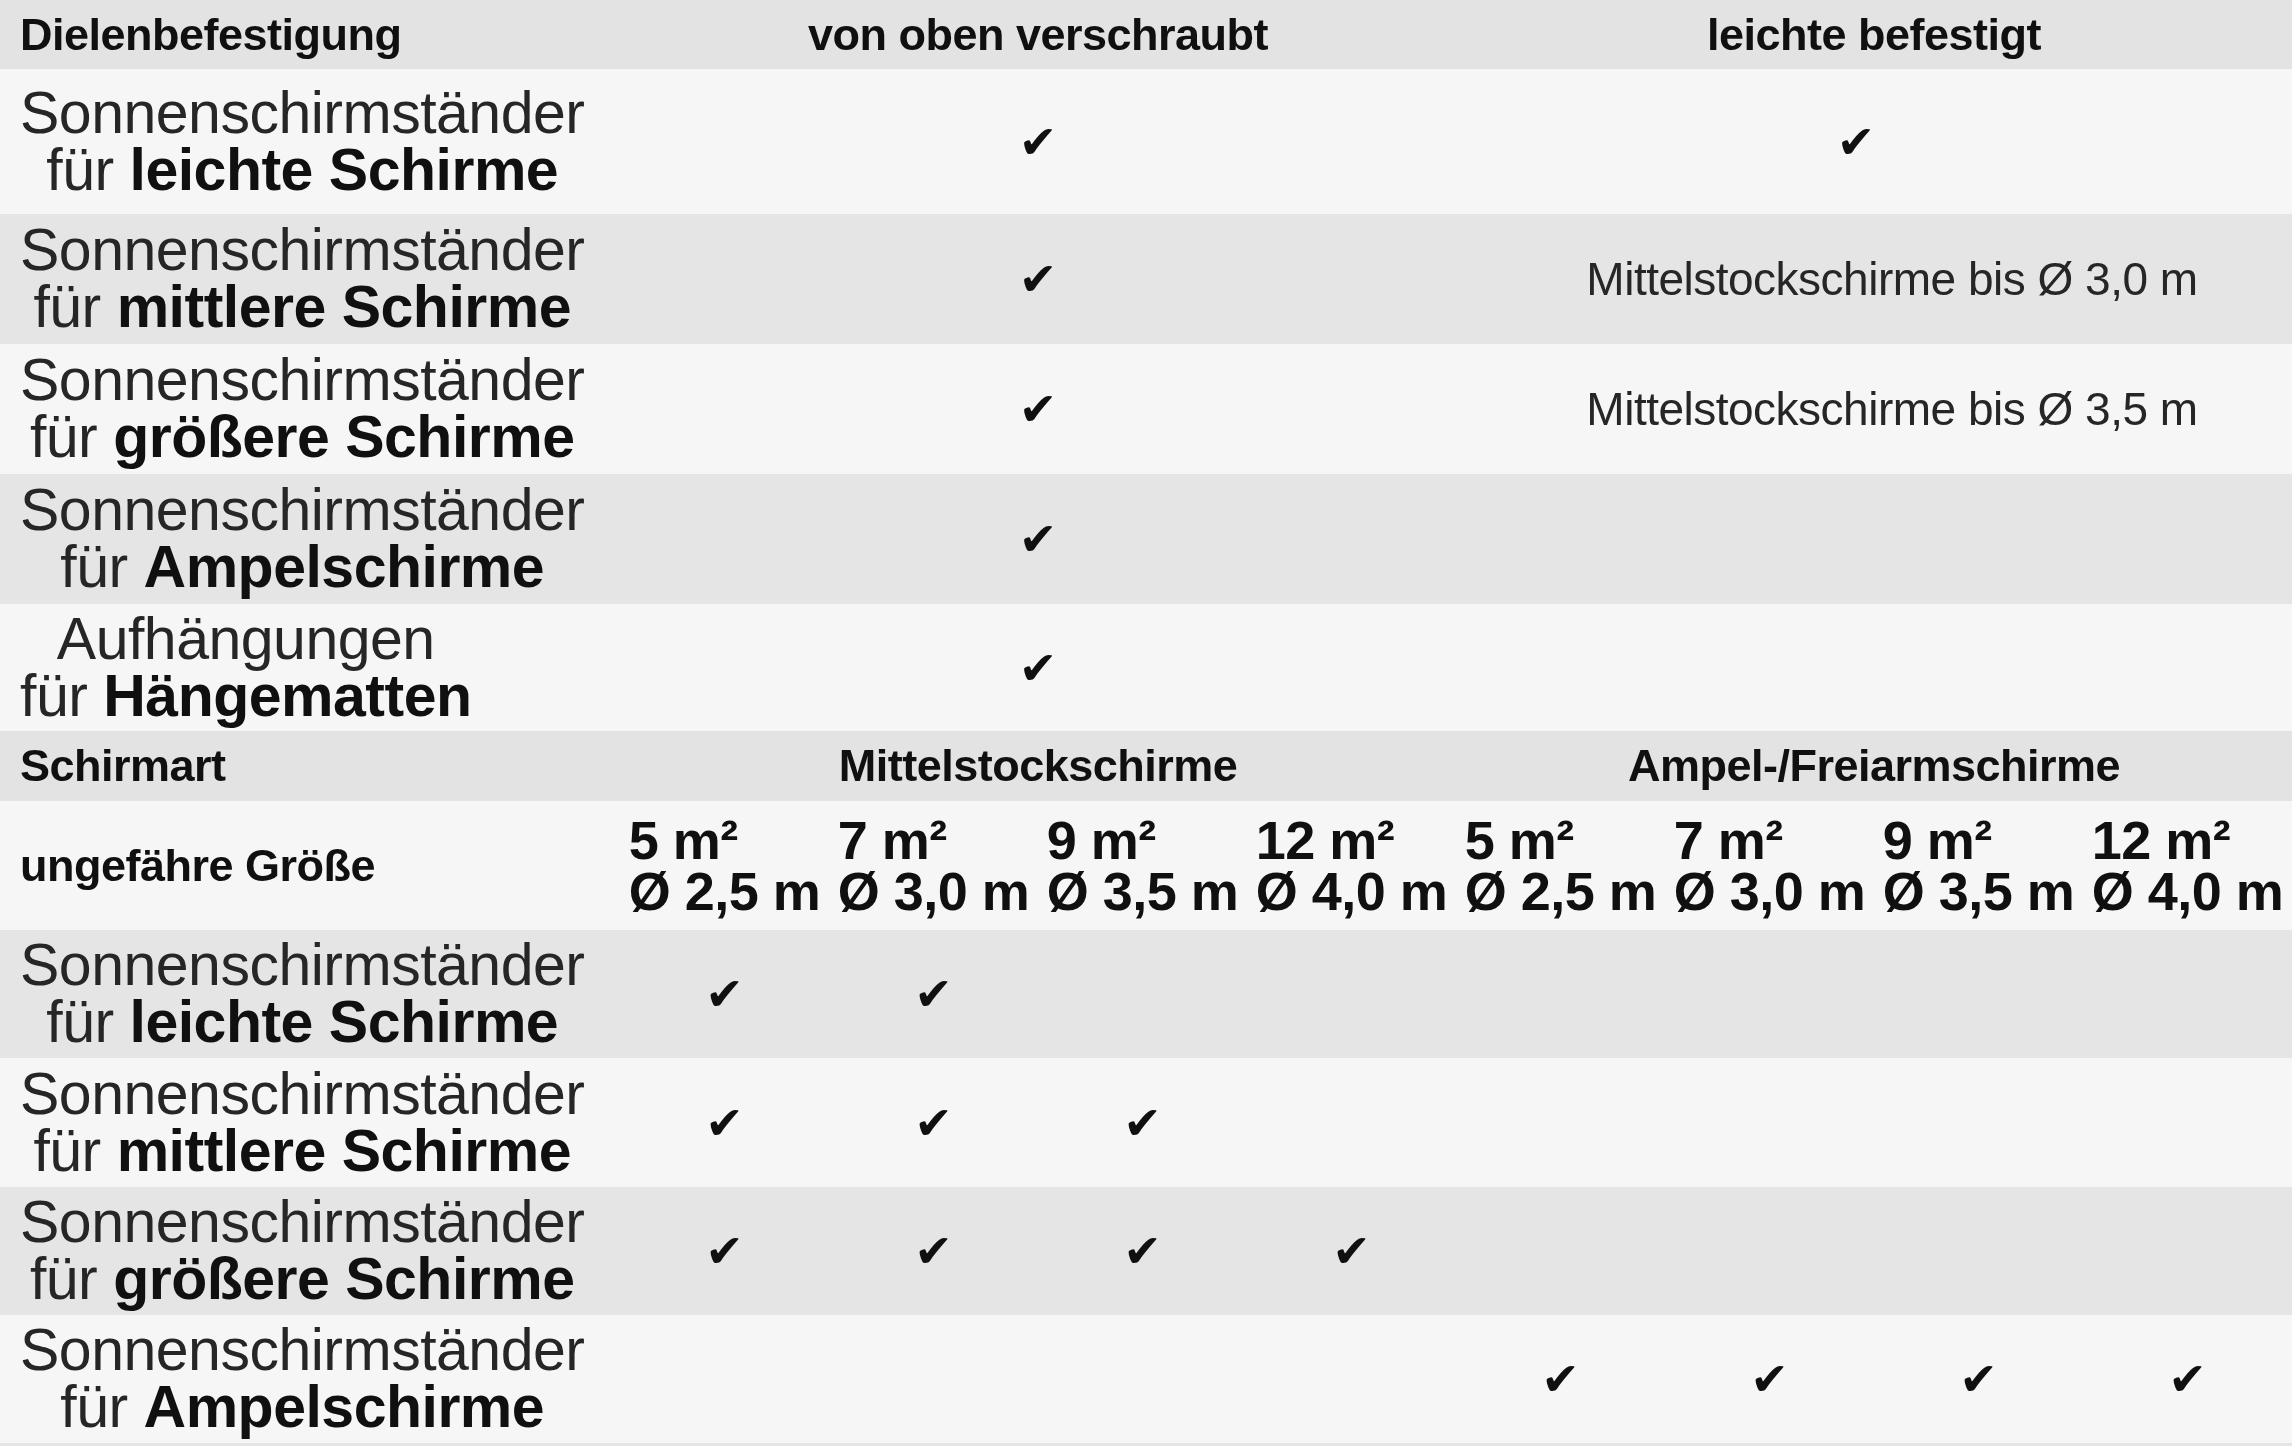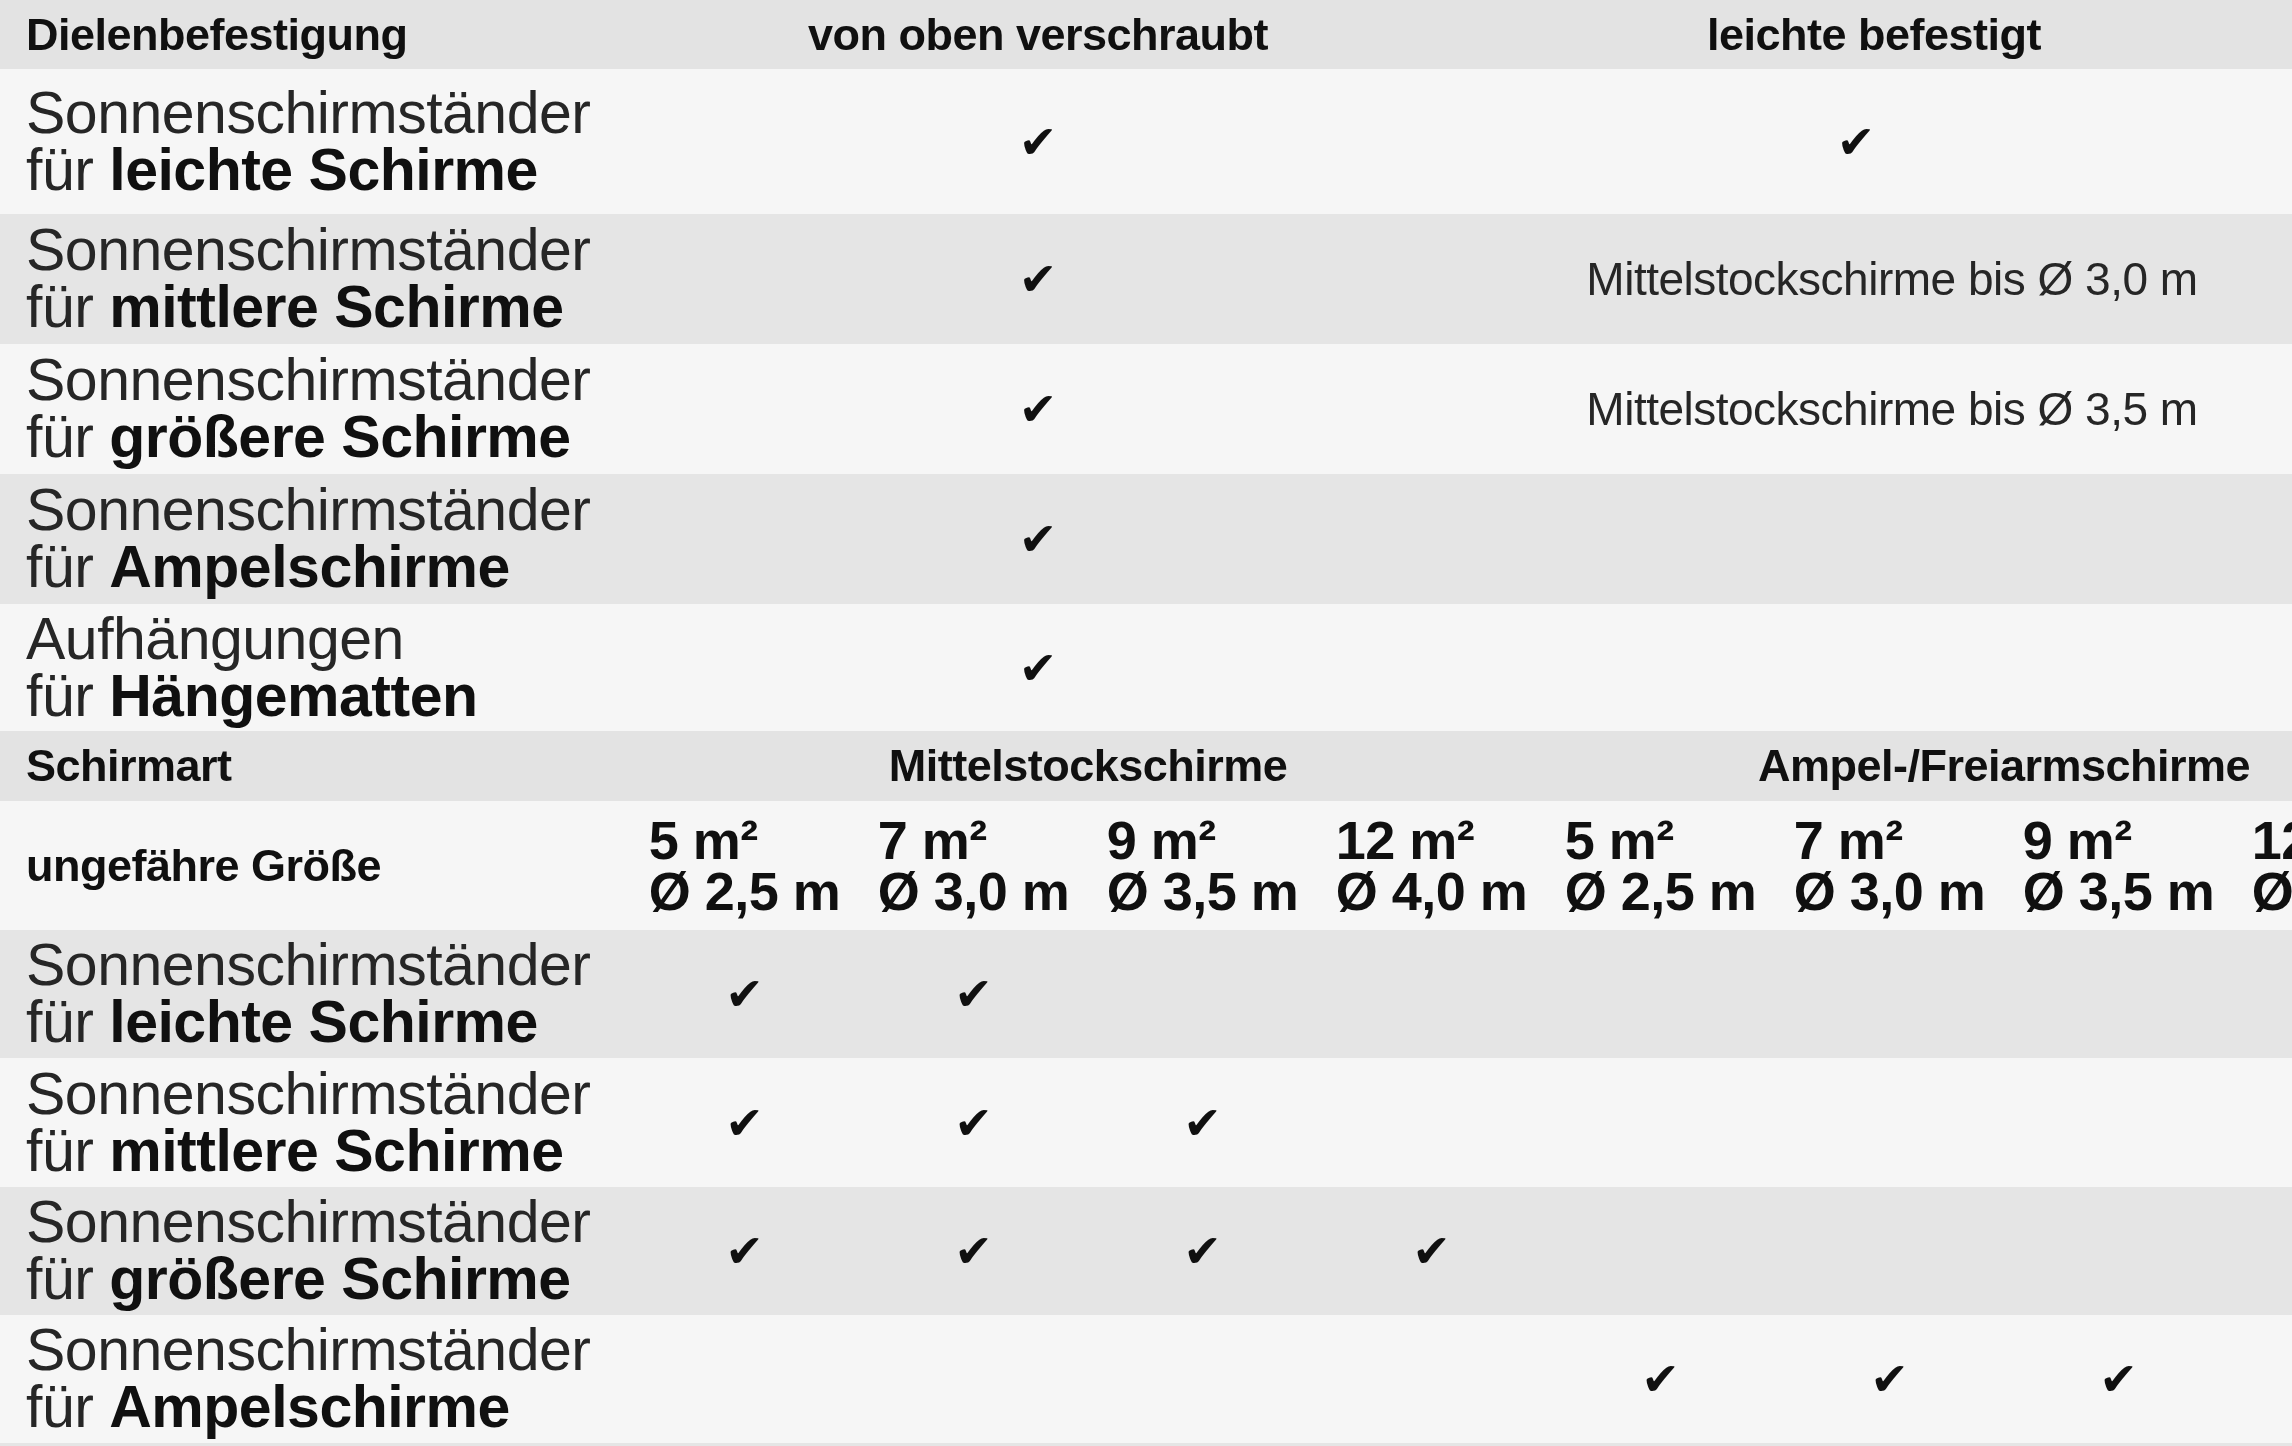--- a/index.html
+++ b/index.html
@@ -11,30 +11,30 @@
   }
   html,body{margin:0;padding:0;background:#ffffff;}
   .table{
     width:2292px;height:1446px;
     font-family:"Liberation Sans","DejaVu Sans",sans-serif;
     background:var(--row-light,#f6f6f6);
     overflow:hidden;
   }
   .row{display:grid;}
   .s1{grid-template-columns:620px 836px 836px;}
-  .s2{grid-template-columns:620px repeat(8,209px);gap:20px;}
+  .s2{grid-template-columns:620px repeat(8,209px);}
   .hrow{background:var(--header-bg,#e3e3e3);}
   .gray{background:var(--row-gray,#e5e5e5);}
   .light{background:var(--row-light,#f6f6f6);}
   .rh-69{height:69px}.rh-70{height:70px}
   .rh-145{height:145px}.rh-130{height:130px}.rh-127{height:127px}
   .rh-129{height:129px}.rh-128{height:128px}
   .strip{height:3px;background:var(--row-gray,#e5e5e5);}
   .cell{display:flex;align-items:center;min-width:0;}
-  .label-cell{padding-left:26px;}
+  .label-cell{padding-left:20px;text-align:center;}
   .center{justify-content:center;}
   .span4{grid-column:span 4;}
   .h1{font-weight:700;font-size:45px;letter-spacing:-0.5px;color:var(--text-strong,#101010);}
   .lbl{font-size:59px;line-height:57px;letter-spacing:-0.5px;color:var(--text-regular,#262626);}
   .lbl b{color:var(--text-strong,#101010);}
   .note{font-size:46px;letter-spacing:-0.5px;color:var(--text-regular,#262626);white-space:nowrap;margin-left:36px;}
   .check{font-size:46px;line-height:1;color:var(--text-strong,#101010);}
   .size{font-weight:700;font-size:54px;line-height:51px;letter-spacing:-0.5px;color:var(--text-strong,#101010);white-space:nowrap;}
 </style>
 </head>

